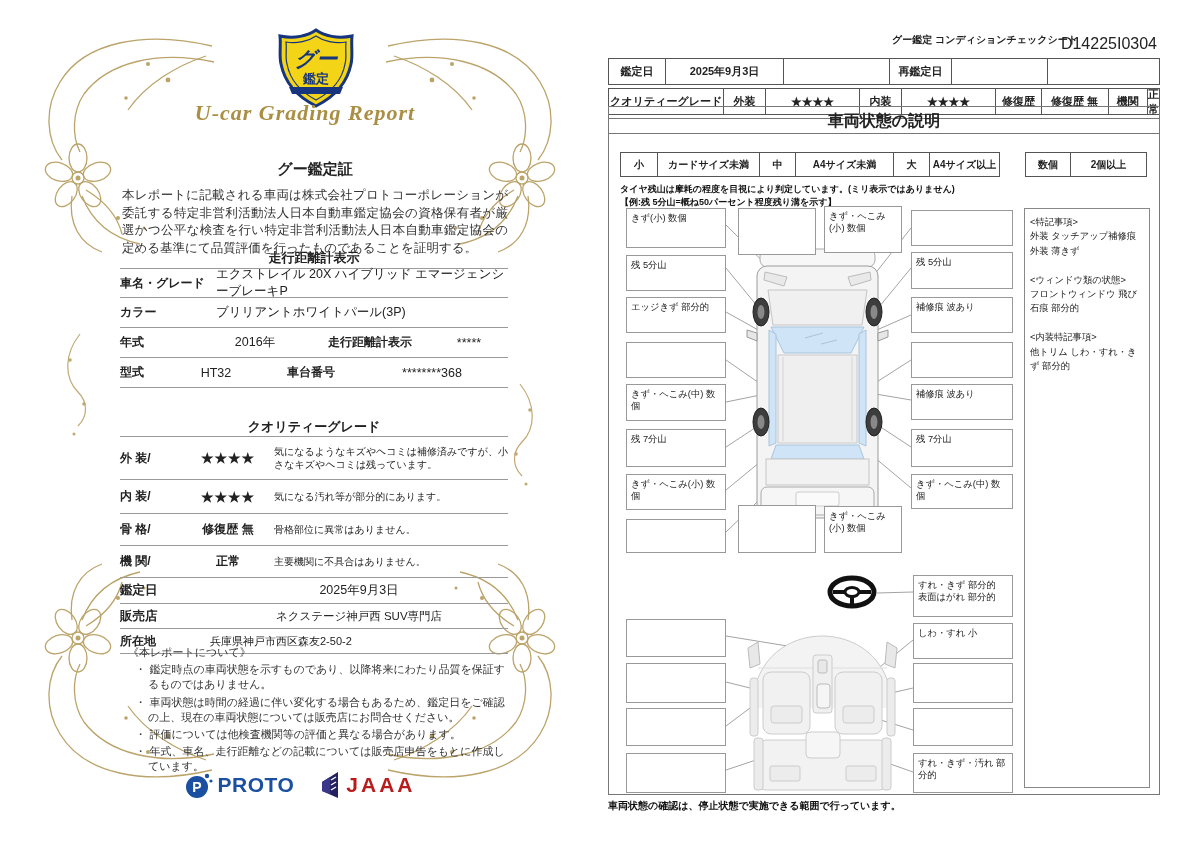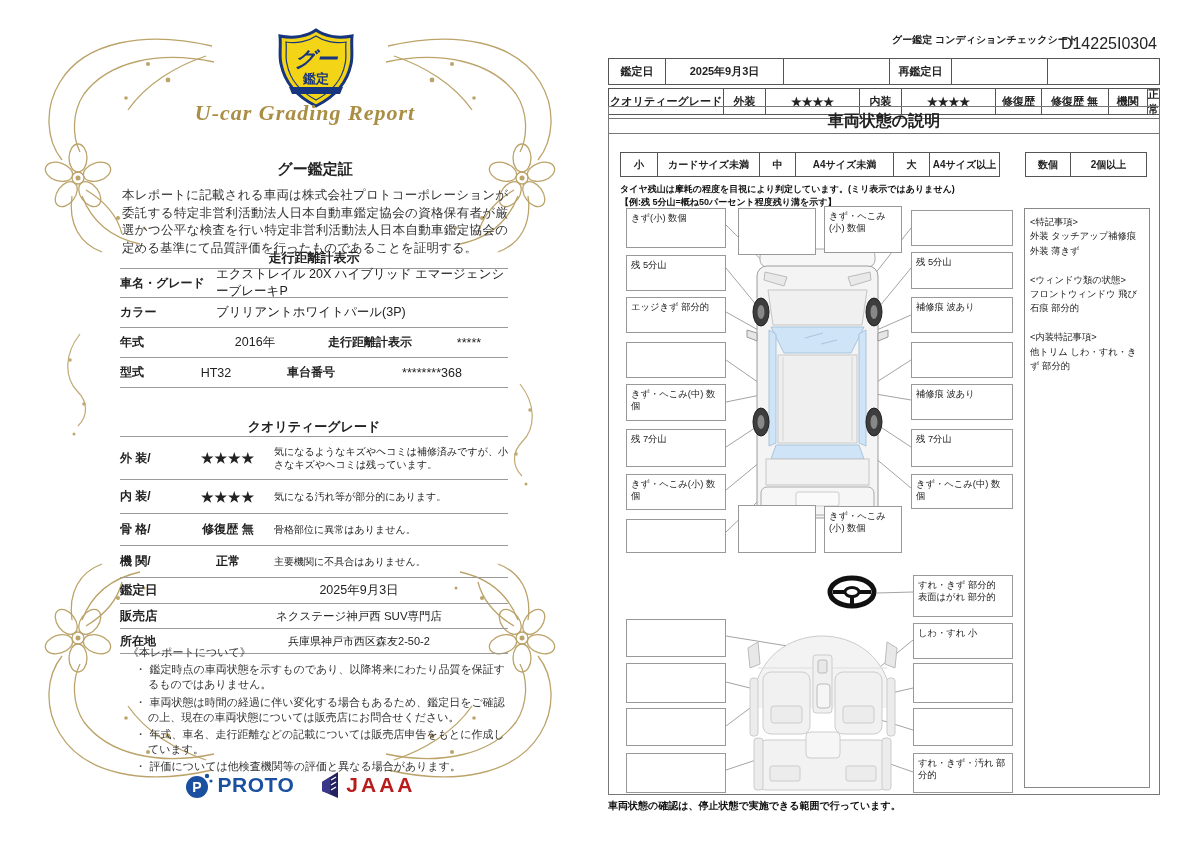--- a/index.html
+++ b/index.html
@@ -187,30 +187,30 @@
     <div class="lrow" style="height:26px">
       <div class="llab" style="width:90px;font-size:12.5px">鑑定日</div>
       <div class="lval" style="flex:1;text-align:center">2025年9月3日</div>
     </div>
     <div class="lrow" style="height:25px">
       <div class="llab" style="width:90px;font-size:12.5px">販売店</div>
       <div class="lval" style="flex:1;text-align:center;font-size:11.5px">ネクステージ神戸西 SUV専門店</div>
     </div>
     <div class="lrow" style="height:25px">
       <div class="llab" style="width:90px;font-size:12px">所在地</div>
-      <div class="lval" style="flex:1;text-align:center;font-size:11px">兵庫県神戸市西区森友2-50-2</div>
+      <div class="lval" style="flex:1;text-align:left;font-size:11px">兵庫県神戸市西区森友2-50-2</div>
     </div>
   </div>
 
   <div id="about">
     <div class="atitle">《本レポートについて》</div>
     <div class="b">・ 鑑定時点の車両状態を示すものであり、以降将来にわたり品質を保証するものではありません。</div>
     <div class="b">・ 車両状態は時間の経過に伴い変化する場合もあるため、鑑定日をご確認の上、現在の車両状態については販売店にお問合せください。</div>
+    <div class="b">・ 評価については他検査機関等の評価と異なる場合があります。</div>
     <div class="b">・ 年式、車名、走行距離などの記載については販売店申告をもとに作成しています。</div>
-    <div class="b">・ 評価については他検査機関等の評価と異なる場合があります。</div>
   </div>
 
   <div id="logos">
     <div style="display:flex;align-items:center;gap:5px">
       <svg width="28" height="27" viewBox="0 0 28 27">
         <circle cx="12" cy="15" r="11" fill="#1b4fa0"></circle>
         <text x="12" y="20" text-anchor="middle" font-size="14" font-weight="bold" fill="#ffffff">P</text>
         <circle cx="22" cy="4" r="2.2" fill="#1b4fa0"></circle>
         <circle cx="26" cy="9" r="1.6" fill="#1b4fa0"></circle>
       </svg>

